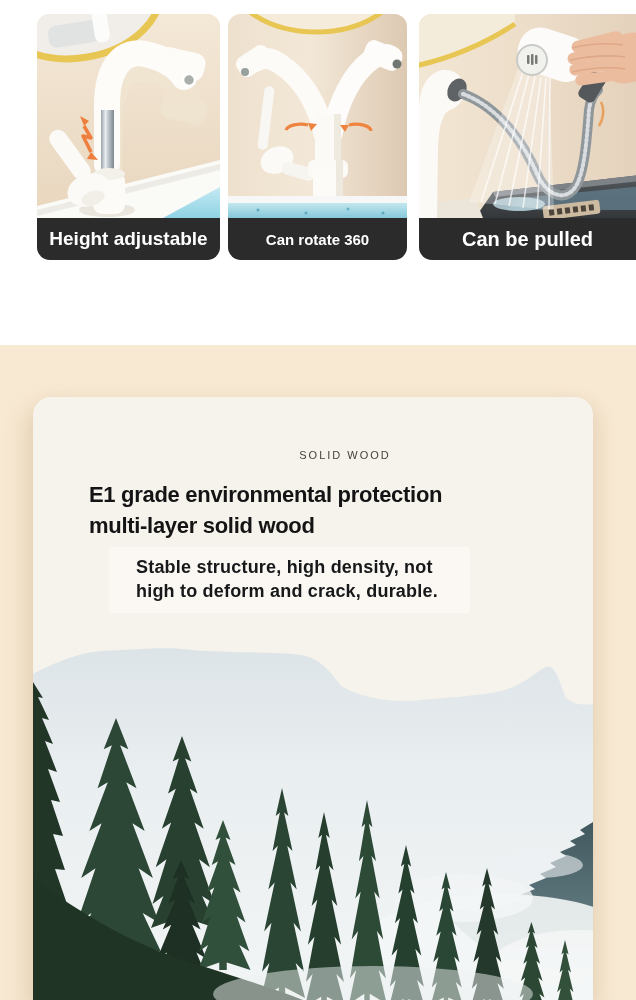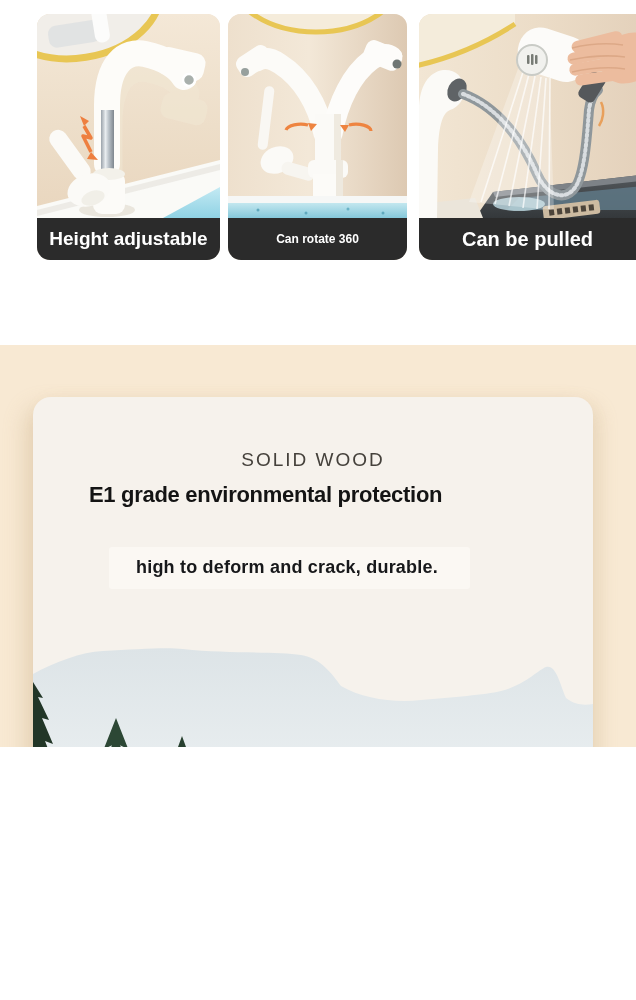--- a/index.html
+++ b/index.html
@@ -1,40 +1,40 @@
 <!DOCTYPE html>
 <html><head>
 <meta charset="utf-8">
 <style>
   html,body{margin:0;padding:0;}
   body{width:636px;height:1000px;background:#ffffff;overflow:hidden;position:relative;
        font-family:"Liberation Sans",sans-serif;}
-  #screen{position:absolute;inset:0;width:636px;height:747px;overflow:hidden;}
+  #screen{position:absolute;inset:0;width:636px;height:1000px;overflow:hidden;}
 
   
   .features{position:absolute;left:0;top:14px;width:636px;height:246px;}
   .fcard{position:absolute;top:0;height:246px;border-radius:13px;overflow:hidden;background:#efe2d0;}
   .fcard.c1{left:37px;width:183px;}
   .fcard.c2{left:228px;width:179px;}
   .fcard.c3{left:419px;width:230px;}
   .photo{position:absolute;left:0;top:0;right:0;height:204px;}
   .photo svg{display:block;}
   .flabel{position:absolute;left:0;right:0;bottom:0;height:42px;background:#2b2b2b;
           display:flex;align-items:center;justify-content:center;color:#ffffff;font-weight:700;}
   .c1 .flabel{font-size:19px;}
-  .c2 .flabel{font-size:12px;}
+  .c2 .flabel{font-size:15px;}
   .c3 .flabel{font-size:20px;padding-right:13px;}
 
   
   .wood{position:absolute;left:0;top:345px;width:636px;height:655px;background:#f8e9d3;}
   .wcard{position:absolute;left:33px;top:52px;width:560px;height:603px;background:#f6f2ec;
          border-radius:18px 18px 0 0;overflow:hidden;
          box-shadow:-8px 10px 22px rgba(190,158,115,0.30), 8px 6px 18px rgba(190,158,115,0.18);}
   .eyebrow{position:absolute;left:0;top:52px;width:100%;text-align:center;
-           font-size:19px;letter-spacing:2px;color:#45413b;}
+           font-size:11px;letter-spacing:2px;color:#45413b;padding-left:32px;}
   .headline{position:absolute;left:56px;top:82px;width:480px;
             font-size:22px;line-height:31px;font-weight:700;color:#141414;letter-spacing:-0.3px;}
   .subbox{position:absolute;left:76px;top:150px;width:322px;background:#fbf8f3;
           padding:8px 12px 10px 27px;border-radius:3px;}
   .subtitle{font-size:18px;line-height:24px;font-weight:700;color:#17181a;letter-spacing:0.2px;}
   .forest-wrap{position:absolute;left:0;top:243px;width:560px;height:360px;}
 </style>
 </head>
 <body>
 
@@ -239,23 +239,25 @@
     </div>
   </section>
 
   <section class="wood">
     <div class="wcard">
 
       <div class="eyebrow">SOLID WOOD</div>
 
       <div class="headline">
         <div>E1 grade environmental protection</div>
+        <div>multi-layer solid wood</div>
       </div>
 
       <div class="subbox">
+        <div class="subtitle">Stable structure, high density, not</div>
         <div class="subtitle">high to deform and crack, durable.</div>
       </div>
 
       <div class="forest-wrap">
         <svg viewBox="0 0 560 360" width="560" height="360" xmlns="http://www.w3.org/2000/svg">
           <defs>
             <linearGradient id="fogG" x1="0" y1="0" x2="0" y2="1">
               <stop offset="0" stop-color="#dde4e7"></stop>
                 <stop offset="0.35" stop-color="#e9eef0"></stop>
                 <stop offset="1" stop-color="#f2f5f5"></stop>

